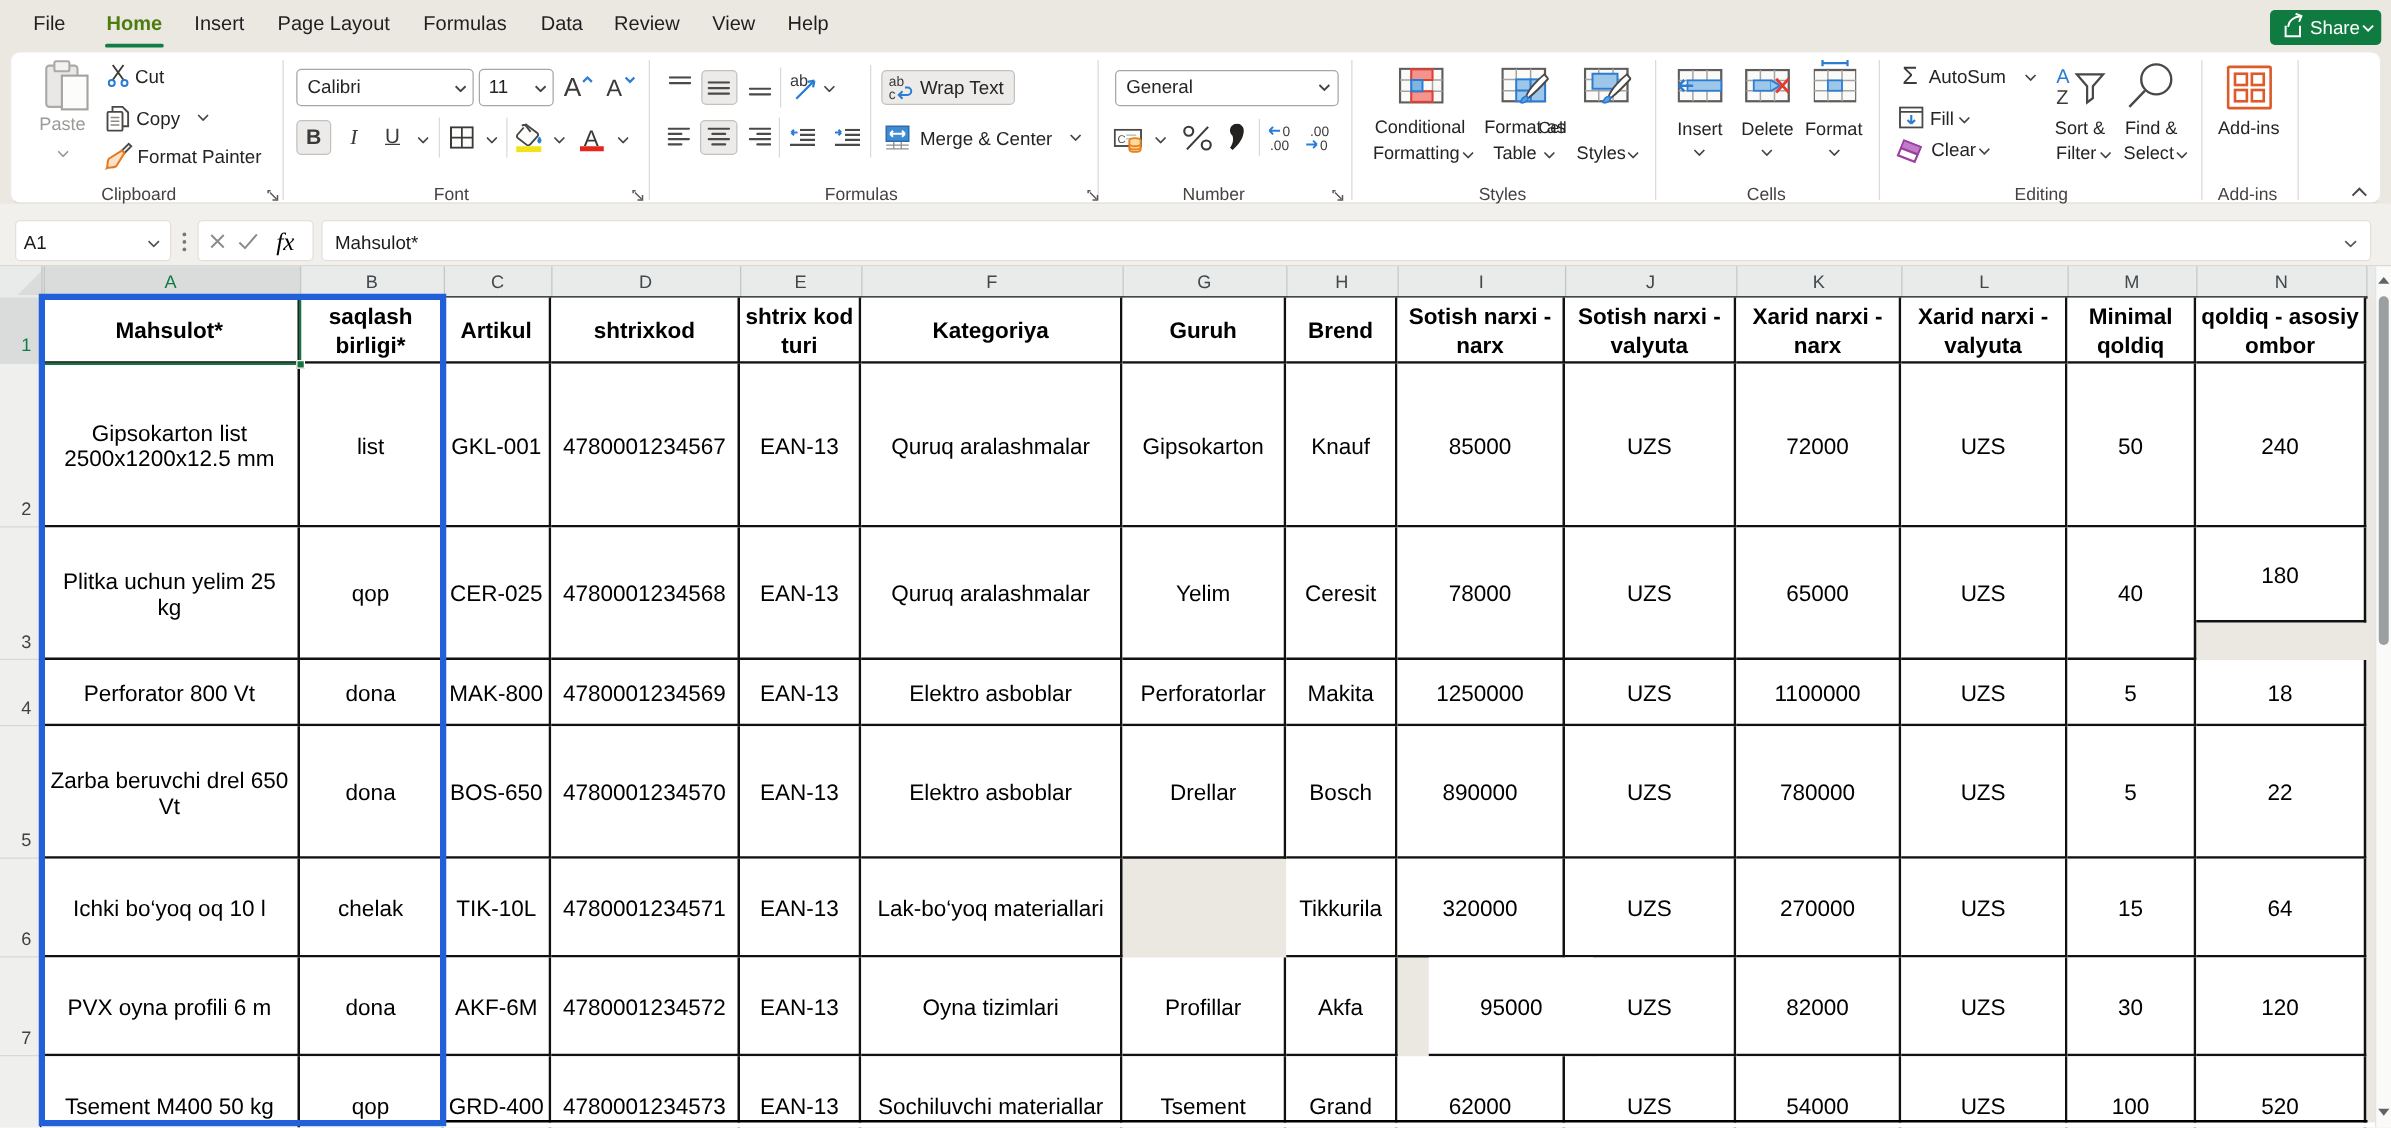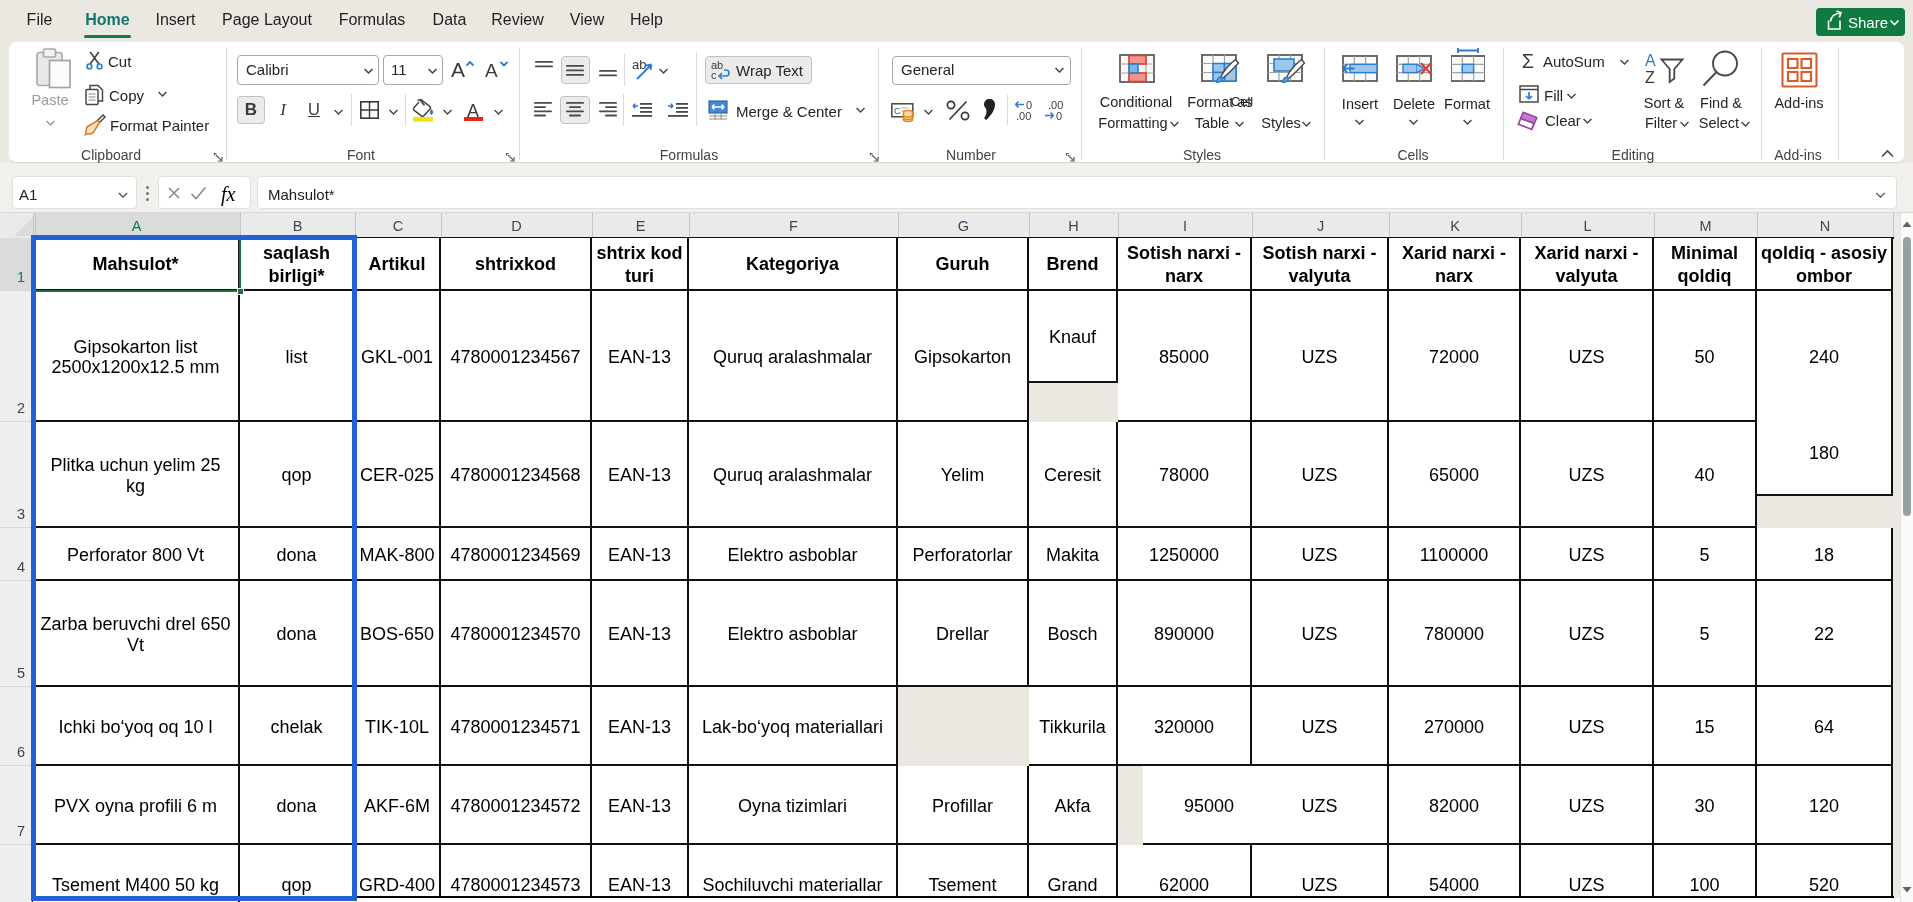--- a/index.html
+++ b/index.html
@@ -1,18 +1,18 @@
 <!DOCTYPE html>
 <html><head><meta charset="utf-8">
 <style>
 *{margin:0;padding:0;box-sizing:border-box}
 html,body{width:1913px;height:902px;overflow:hidden;font-family:"Liberation Sans",sans-serif;background:#fff}
 #page{position:relative;width:1913px;height:902px;background:#ebe8e2;overflow:hidden}
 .tab{position:absolute;top:0;height:40px;line-height:40px;font-size:16px;color:#1f1f1f;text-align:center}
-#tab-home{font-weight:bold;color:#0f766e}
+#tab-home{font-weight:bold;color:#4d7c0f}
 #homebar{position:absolute;left:84px;top:35px;width:47px;height:3px;background:#127c47;border-radius:2px}
 #share{position:absolute;left:1816px;top:8px;width:89px;height:28px;background:#0f7b40;border-radius:4px}
 #ribbon{position:absolute;left:8px;top:41px;width:1897px;height:122px;background:#fff;border-radius:8px;border:1px solid #eceae6;border-bottom:1px solid #d8d5d0}
 .gsep{position:absolute;width:1px;background:#dcdad6}
 .glabel{position:absolute;height:16px;line-height:16px;font-size:14px;color:#454340;text-align:center;white-space:nowrap}
 .rtx{position:absolute;font-size:15px;color:#252423;white-space:nowrap}
 .ctx{position:absolute;font-size:14.5px;color:#252423;white-space:nowrap;text-align:center}
 .combo{position:absolute;background:#fff;border:1px solid #a9a7a4;border-radius:4px;font-size:15px;color:#252423}
 .btnbox{position:absolute;background:#edebe9;border:1px solid #c3c1be;border-radius:4px}
 .ic{position:absolute}
@@ -496,41 +496,41 @@
 <div class="cell hcell" style="left:1521px;top:238px;width:133px;height:53px">Xarid narxi -<br>valyuta</div>
 <div class="cell hcell" style="left:1654px;top:238px;width:103px;height:53px">Minimal<br>qoldiq</div>
 <div class="cell hcell" style="left:1757px;top:238px;width:136px;height:53px">qoldiq - asosiy<br>ombor</div>
 <div class="cell" style="left:33px;top:291px;width:207px;height:131px">Gipsokarton list<br>2500x1200x12.5 mm</div>
 <div class="cell" style="left:240px;top:291px;width:115px;height:131px">list</div>
 <div class="cell" style="left:355px;top:291px;width:86px;height:131px">GKL-001</div>
 <div class="cell" style="left:441px;top:291px;width:151px;height:131px">4780001234567</div>
 <div class="cell" style="left:592px;top:291px;width:97px;height:131px">EAN-13</div>
 <div class="cell" style="left:689px;top:291px;width:209px;height:131px">Quruq aralashmalar</div>
 <div class="cell" style="left:898px;top:291px;width:131px;height:131px">Gipsokarton</div>
-<div class="cell" style="left:1029px;top:291px;width:89px;height:92px">Knauf</div>
+<div class="cell" style="left:1029px;top:291px;width:89px;height:131px">Knauf</div>
 <div class="cell" style="left:1118px;top:291px;width:134px;height:131px">85000</div>
 <div class="cell" style="left:1252px;top:291px;width:137px;height:131px">UZS</div>
 <div class="cell" style="left:1389px;top:291px;width:132px;height:131px">72000</div>
 <div class="cell" style="left:1521px;top:291px;width:133px;height:131px">UZS</div>
 <div class="cell" style="left:1654px;top:291px;width:103px;height:131px">50</div>
 <div class="cell" style="left:1757px;top:291px;width:136px;height:131px">240</div>
 <div class="cell" style="left:33px;top:422px;width:207px;height:106px">Plitka uchun yelim 25<br>kg</div>
 <div class="cell" style="left:240px;top:422px;width:115px;height:106px">qop</div>
 <div class="cell" style="left:355px;top:422px;width:86px;height:106px">CER-025</div>
 <div class="cell" style="left:441px;top:422px;width:151px;height:106px">4780001234568</div>
 <div class="cell" style="left:592px;top:422px;width:97px;height:106px">EAN-13</div>
 <div class="cell" style="left:689px;top:422px;width:209px;height:106px">Quruq aralashmalar</div>
 <div class="cell" style="left:898px;top:422px;width:131px;height:106px">Yelim</div>
 <div class="cell" style="left:1029px;top:422px;width:89px;height:106px">Ceresit</div>
 <div class="cell" style="left:1118px;top:422px;width:134px;height:106px">78000</div>
 <div class="cell" style="left:1252px;top:422px;width:137px;height:106px">UZS</div>
 <div class="cell" style="left:1389px;top:422px;width:132px;height:106px">65000</div>
 <div class="cell" style="left:1521px;top:422px;width:133px;height:106px">UZS</div>
 <div class="cell" style="left:1654px;top:422px;width:103px;height:106px">40</div>
-<div class="cell" style="left:1757px;top:409px;width:136px;height:87px">180</div>
+<div class="cell" style="left:1757px;top:422px;width:136px;height:76px">180</div>
 <div class="cell" style="left:33px;top:528px;width:207px;height:53px">Perforator 800 Vt</div>
 <div class="cell" style="left:240px;top:528px;width:115px;height:53px">dona</div>
 <div class="cell" style="left:355px;top:528px;width:86px;height:53px">MAK-800</div>
 <div class="cell" style="left:441px;top:528px;width:151px;height:53px">4780001234569</div>
 <div class="cell" style="left:592px;top:528px;width:97px;height:53px">EAN-13</div>
 <div class="cell" style="left:689px;top:528px;width:209px;height:53px">Elektro asboblar</div>
 <div class="cell" style="left:898px;top:528px;width:131px;height:53px">Perforatorlar</div>
 <div class="cell" style="left:1029px;top:528px;width:89px;height:53px">Makita</div>
 <div class="cell" style="left:1118px;top:528px;width:134px;height:53px">1250000</div>
 <div class="cell" style="left:1252px;top:528px;width:137px;height:53px">UZS</div>

